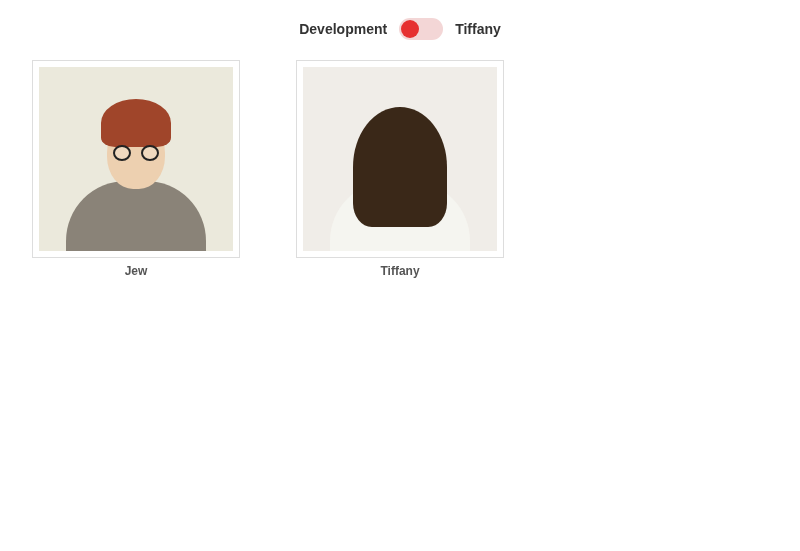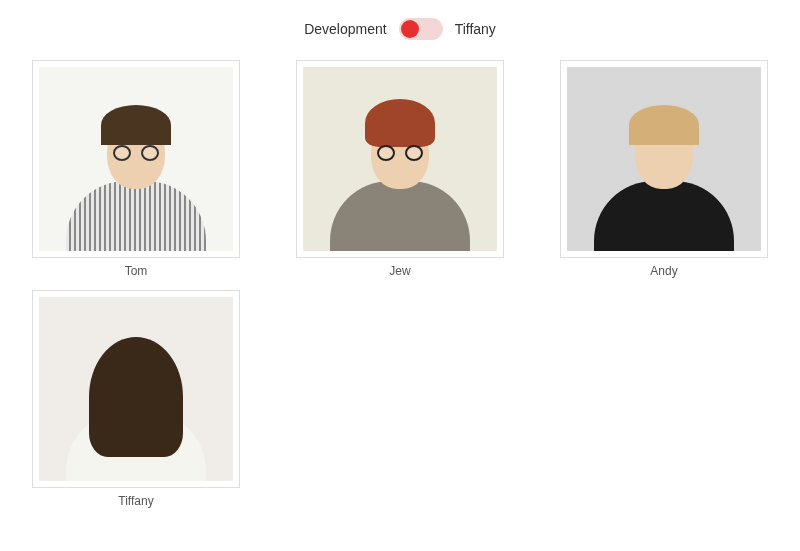--- a/index.html
+++ b/index.html
@@ -1,18 +1,19 @@
 <!DOCTYPE html>
 <html><head>
   <meta charset="utf-8">
   <style>
     * {
       margin: 0;
       padding: 0;
       box-sizing: border-box;
+      font-weight: bold;
     }
     body {
       font-family: -apple-system, BlinkMacSystemFont, 'Segoe UI', Arial, sans-serif;
       background: #ffffff;
       width: 800px;
       height: 551px;
       overflow: hidden;
     }
     .toggle-section {
       display: flex;
@@ -147,69 +148,39 @@
 <div class="toggle-section">
   <span class="toggle-label">Development</span>
   <div class="toggle-switch">
     <div class="toggle-knob"></div>
   </div>
   <span class="toggle-label">Tiffany</span>
 </div>
 
 <div class="grid">
 
-  <div class="card">
-    <div class="photo-frame">
-      <div class="photo bg-white">
-        <div class="face">
-          <div class="head head-light">
-            <div class="hair hair-brown"></div>
-            <div class="glasses">
-                <div class="lens"></div>
-                <div class="lens"></div>
-              </div>
-          </div>
-          <div class="shoulders shirt-stripes"></div>
-        </div>
-      </div>
-    </div>
-    <div class="name">Tom</div>
-  </div>
 
   <div class="card">
     <div class="photo-frame">
       <div class="photo bg-cream">
         <div class="face">
           <div class="head head-light">
             <div class="hair hair-beanie"></div>
             <div class="glasses">
                 <div class="lens" style="border-color:#222;border-width:2.5px"></div>
                 <div class="lens" style="border-color:#222;border-width:2.5px"></div>
               </div>
           </div>
           <div class="shoulders shirt-gray"></div>
         </div>
       </div>
     </div>
     <div class="name">Jew</div>
   </div>
 
-  <div class="card">
-    <div class="photo-frame">
-      <div class="photo bg-gray">
-        <div class="face">
-          <div class="head head-light">
-            <div class="hair hair-blonde"></div>
-          </div>
-          <div class="shoulders shirt-black"></div>
-        </div>
-      </div>
-    </div>
-    <div class="name">Andy</div>
-  </div>
 
 
 
   <div class="card">
     <div class="photo-frame">
       <div class="photo bg-light">
         <div class="face">
           <div class="head head-light">
             <div class="hair hair-long"></div>
           </div>

